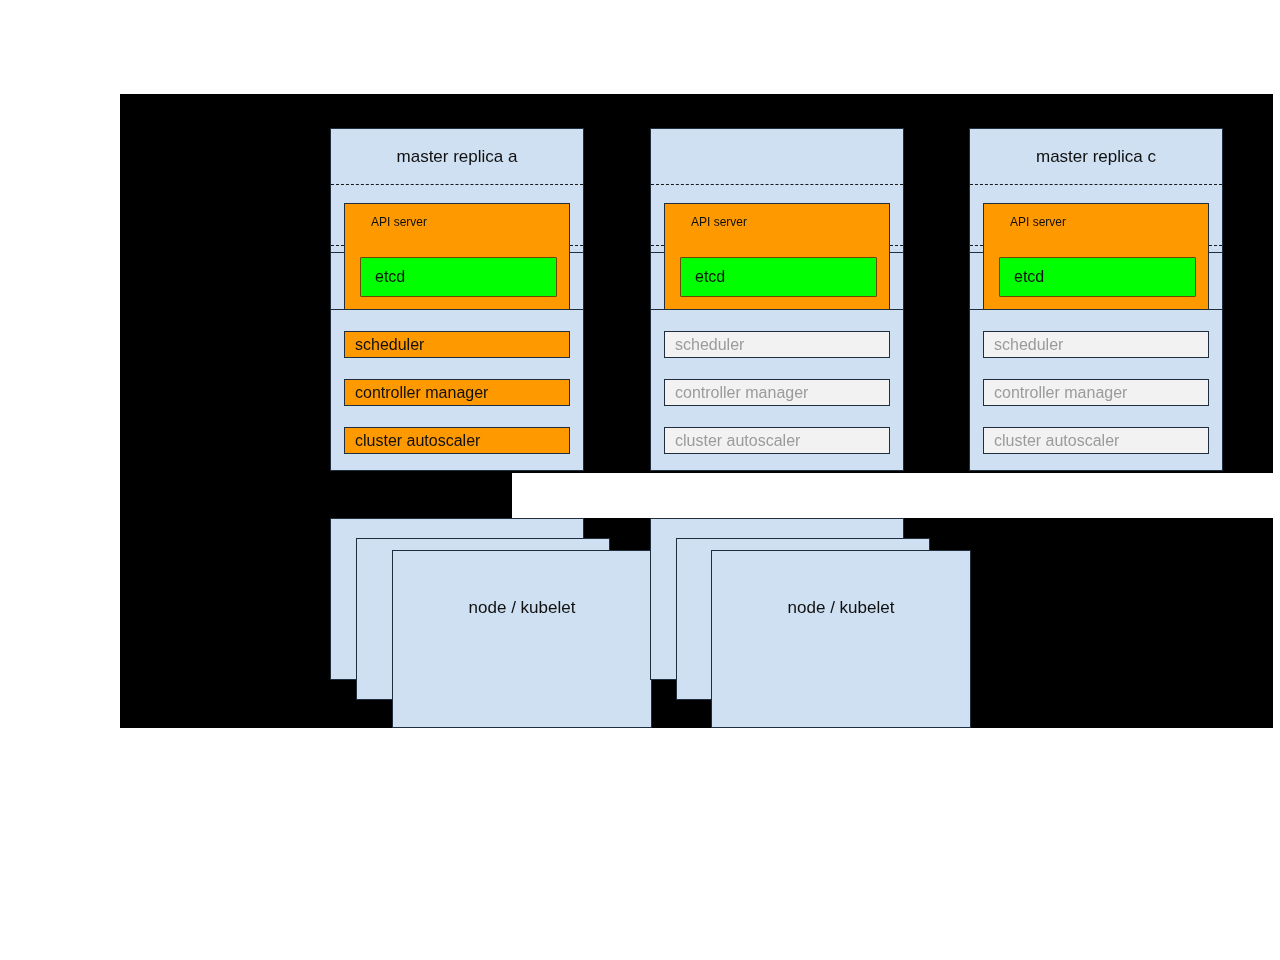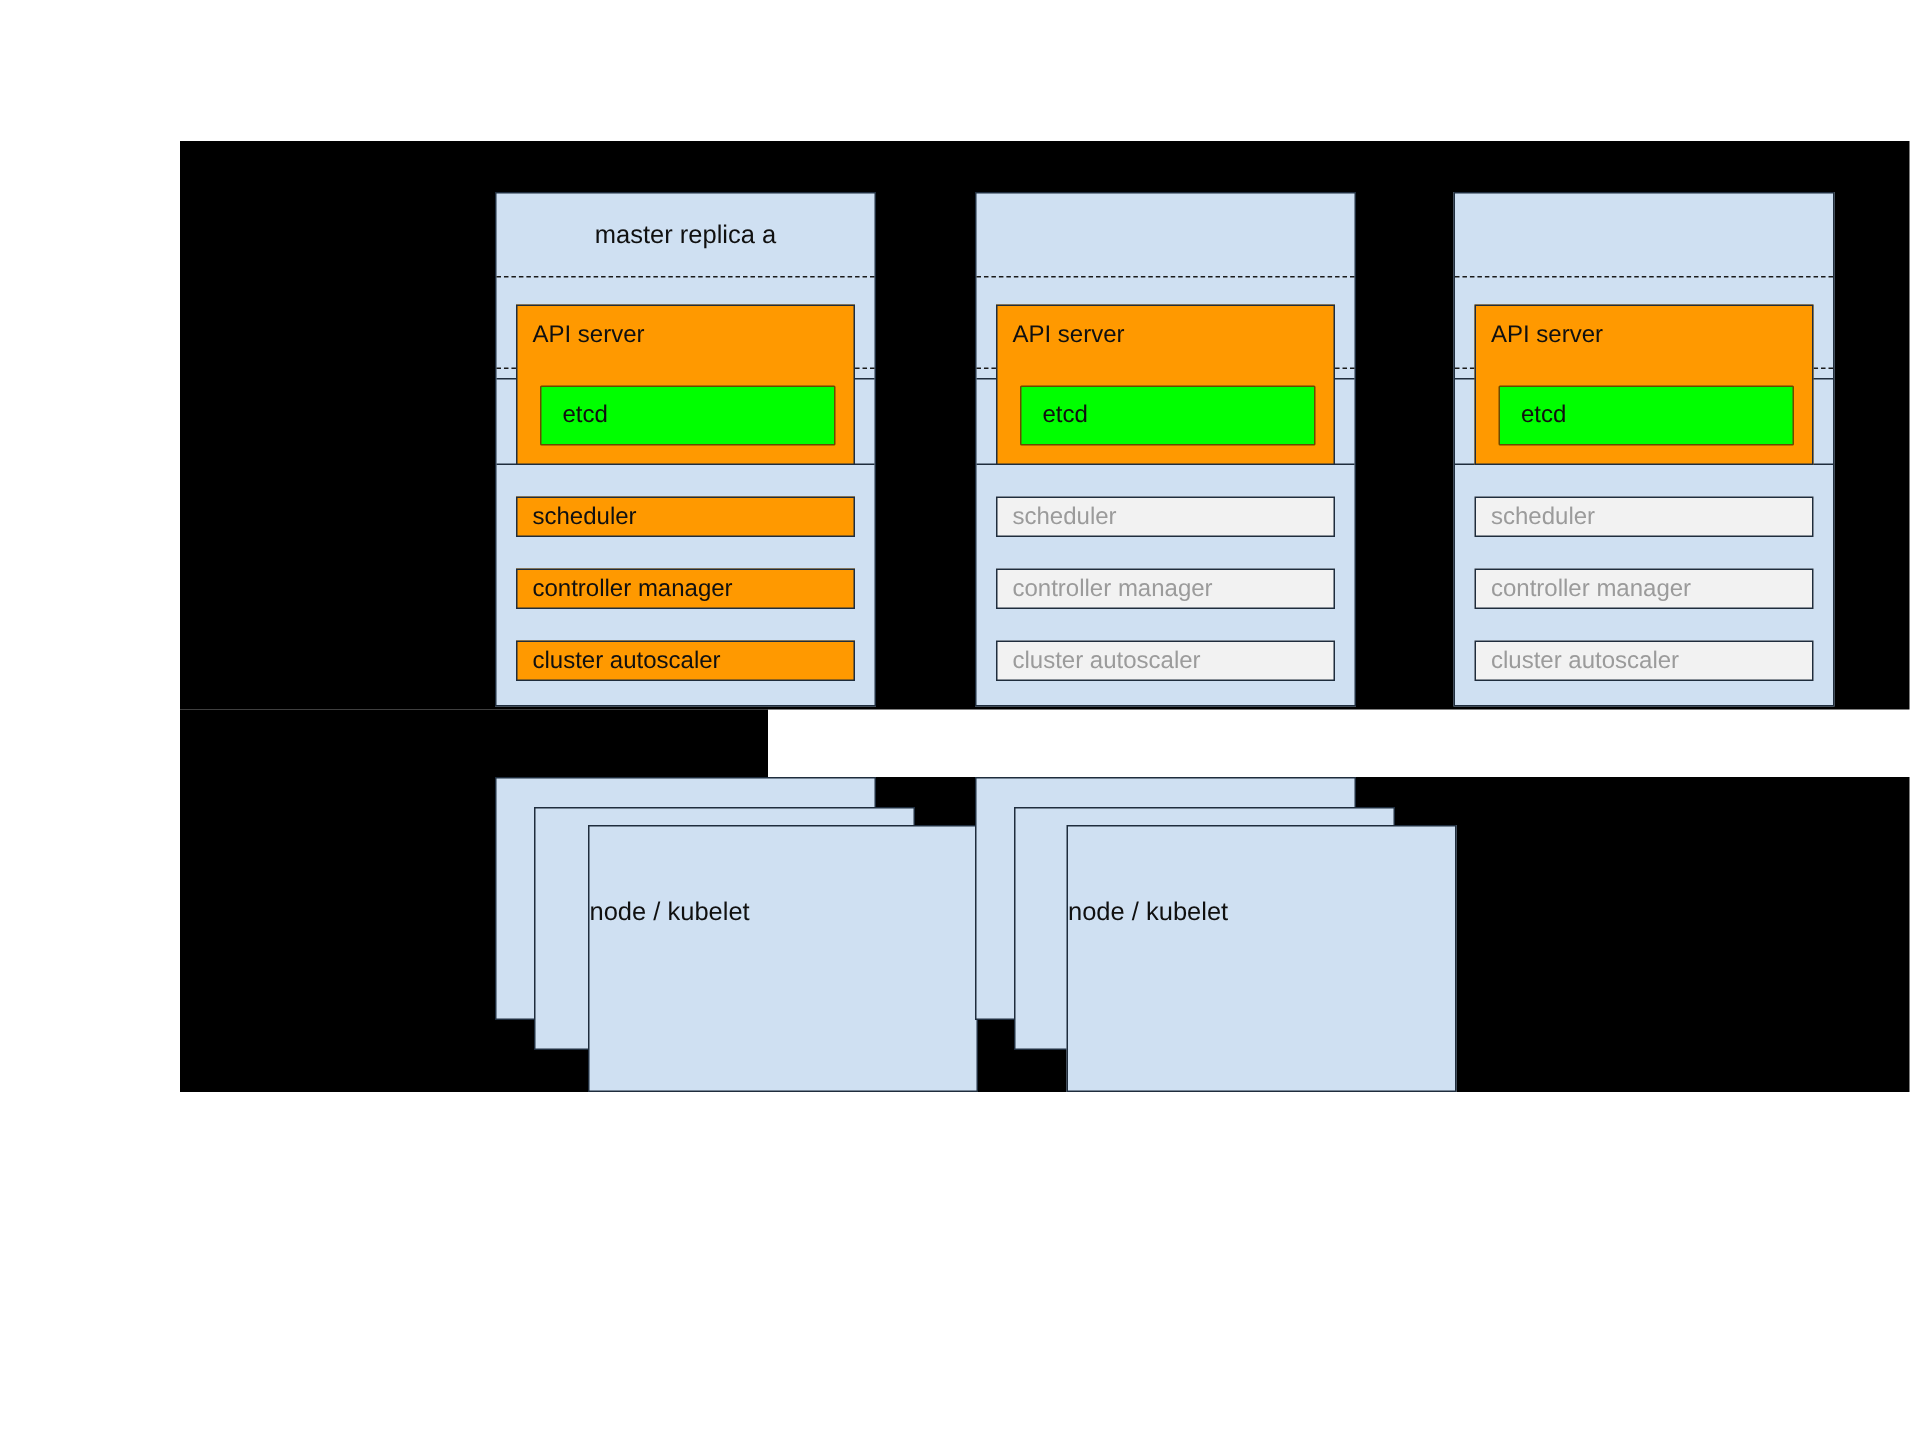--- a/index.html
+++ b/index.html
@@ -84,23 +84,23 @@
 
   
   .apiband {
     position: absolute;
     box-sizing: border-box;
     background: #ff9900;
     border: 1px solid #1f2d3d;
   }
   .apiband-label {
     position: absolute;
-    left: 10px;
+    left: 26px;
     top: 12px;
-    font-size: 16px;
+    font-size: 12px;
     color: #101010;
     line-height: 1;
   }
   .etcd {
     position: absolute;
     box-sizing: border-box;
     background: #00ff00;
     border: 1px solid #6b4a00;
     border-radius: 1px;
     font-size: 16px;
@@ -114,20 +114,21 @@
   .node-card {
     position: absolute;
     box-sizing: border-box;
     background: #cfe0f2;
     border: 1px solid #1f2d3d;
   }
   .node-label {
     position: absolute;
     left: 0;
     right: 0;
+    text-align: center;
     font-size: 17px;
     color: #101010;
     line-height: 20px;
   }
 </style>
 </head>
 <body>
 
 <div id="canvas">
 
@@ -158,20 +159,21 @@
   </div>
   <div class="apiband" style="left:664px; top:203px; width:226px; height:107px;">
     <div class="apiband-label">API server</div>
   </div>
   <div class="etcd" style="left:680px; top:257px; width:197px; height:40px;">etcd</div>
   <div class="component inactive" style="left:664px; top:331px; width:226px; height:27px;">scheduler</div>
   <div class="component inactive" style="left:664px; top:379px; width:226px; height:27px;">controller manager</div>
   <div class="component inactive" style="left:664px; top:427px; width:226px; height:27px;">cluster autoscaler</div>
 
   <div class="replica" style="left:969px; top:128px; width:254px; height:343px;">
+    <div class="replica-title">master replica c</div>
     <div class="dash-line" style="top:55px;"></div>
     <div class="dash-line" style="top:116px;"></div>
     <div class="solid-line" style="top:123px;"></div>
     <div class="solid-line" style="top:180px;"></div>
   </div>
   <div class="apiband" style="left:983px; top:203px; width:226px; height:107px;">
     <div class="apiband-label">API server</div>
   </div>
   <div class="etcd" style="left:999px; top:257px; width:197px; height:40px;">etcd</div>
   <div class="component inactive" style="left:983px; top:331px; width:226px; height:27px;">scheduler</div>

